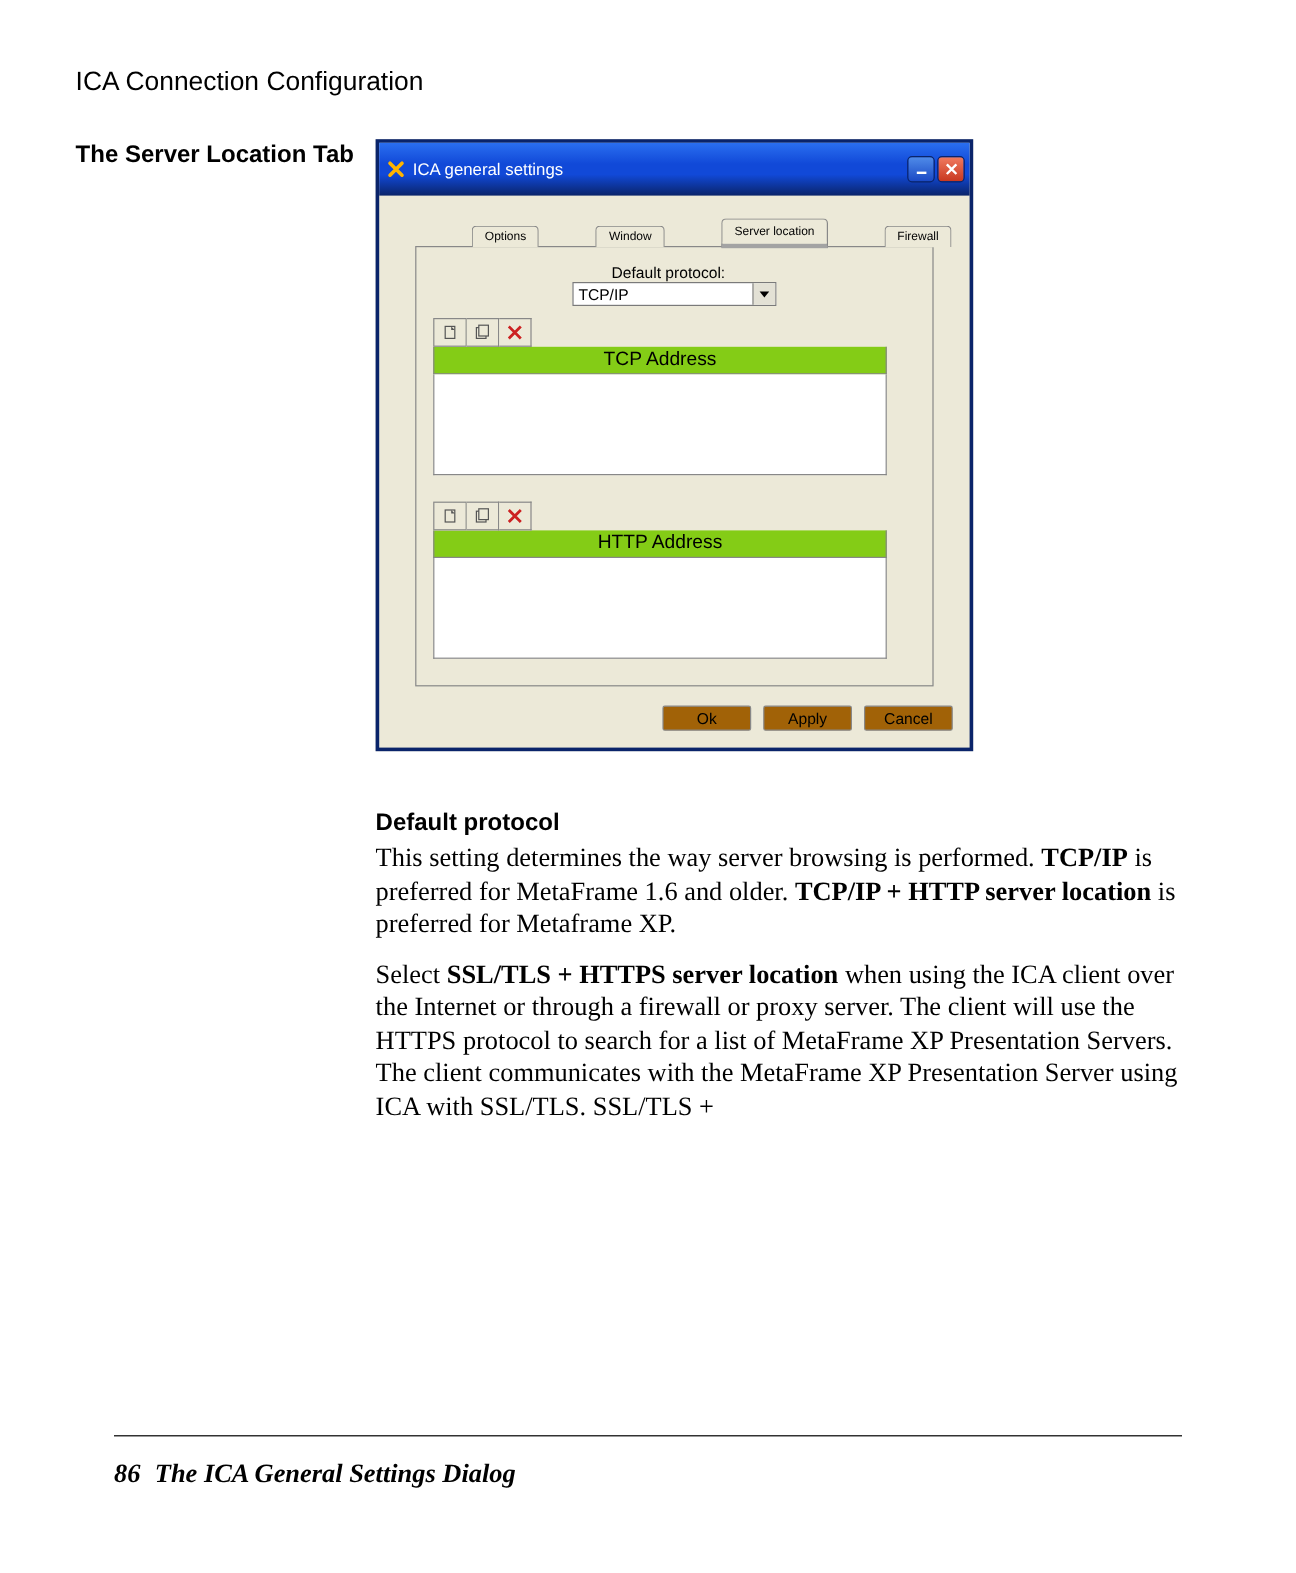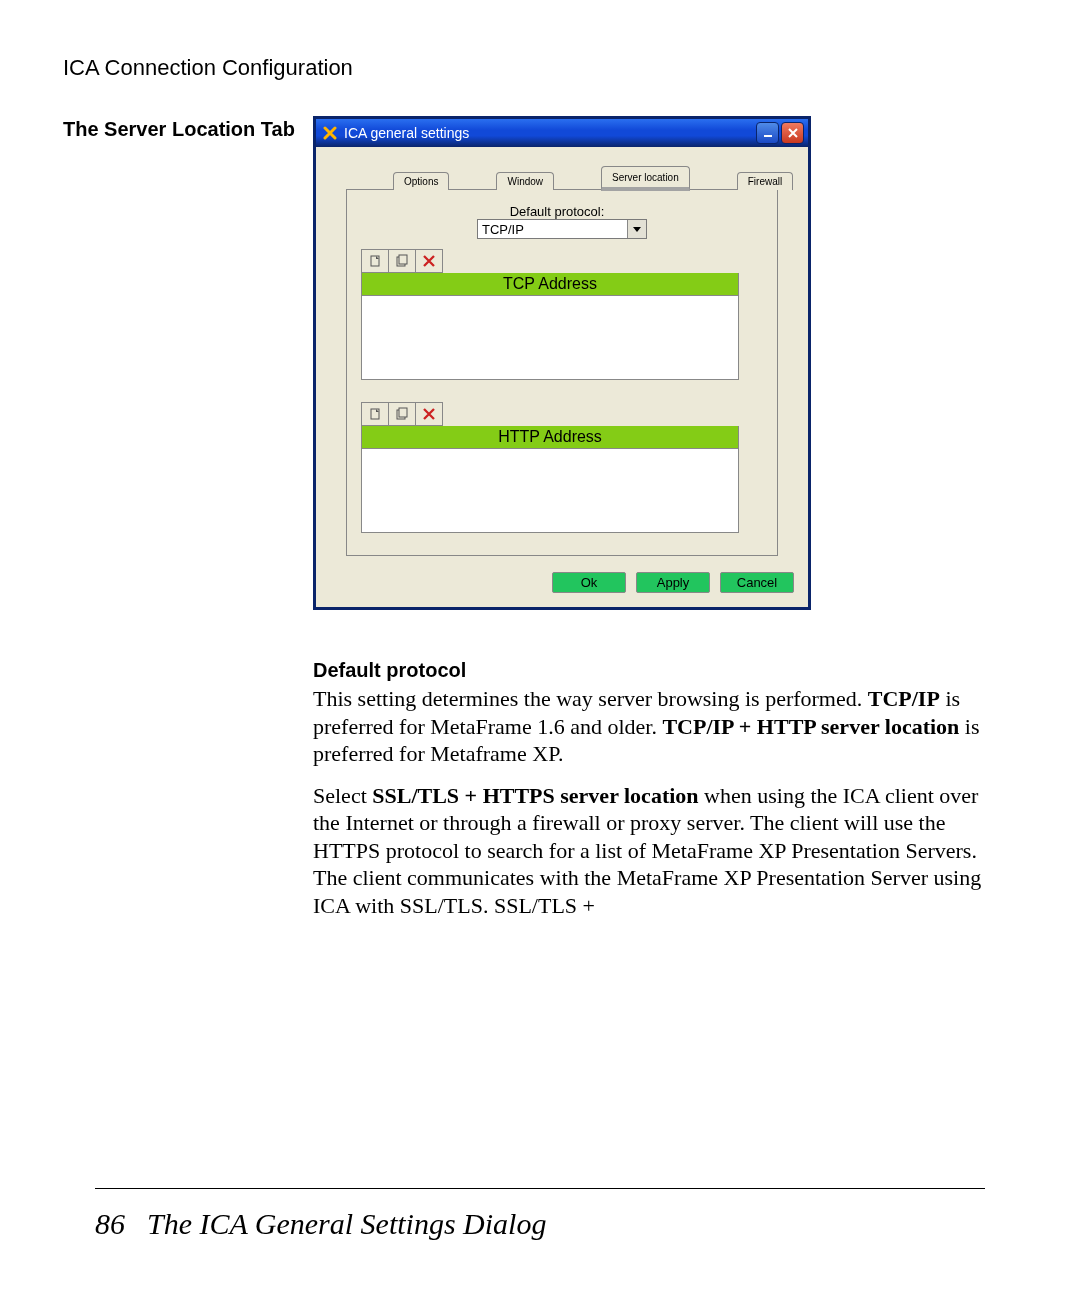--- a/index.html
+++ b/index.html
@@ -40,21 +40,21 @@
   
   .win-dialog {
     width: 498px;
     background: #ece9d8;
     border: 3px solid #0a246a;
     box-sizing: border-box;
     font-family: Tahoma, Arial, sans-serif;
     font-size: 13px;
   }
   .titlebar {
-    height: 28px;
+    height: 44px;
     background: linear-gradient(to bottom, #2a6ff0 0%, #1149d8 40%, #1149d8 60%, #0a246a 100%);
     color: #fff;
     display: flex;
     align-items: center;
     padding: 0 4px 0 6px;
   }
   .title-x {
     width: 16px; height: 16px;
     display: inline-flex; align-items: center; justify-content: center;
     margin-right: 6px;
@@ -147,21 +147,21 @@
   .list-body{
     border:1px solid #888; border-top:none;
     width:378px; height:84px; background:#fff; box-sizing:border-box;
   }
   .footer-btns{
     display:flex; justify-content:flex-end; padding:12px 14px 14px 0;
     gap:10px;
   }
   .btn{
     border:1px solid #888;
-    background:#22c55e;
+    background:#a16207;
     padding:2px 0;
     width:72px; text-align:center;
     font-size:13px;
     border-radius:2px;
   }
   
   .body-copy{
     font-size: 22px;
     line-height: 1.25;
     margin-top: 48px;
@@ -173,22 +173,22 @@
     margin-top:28px; margin-bottom:2px;
   }
   .b { font-weight:700; }
   
   .page-footer{
     position:absolute; left:95px; right:95px; bottom:70px;
     border-top:1px solid #000;
     padding-top:18px;
   }
   .page-footer-inner{
-    font-style:italic; font-size:30px;
-    display:flex; align-items:baseline; gap:22px;
+    font-style:italic; font-size:22px;
+    display:flex; align-items:baseline; gap:12px;font-weight:bold;
   }
   .page-number{ font-style:italic; }
   svg { display:block; }
 </style>
 </head>
 <body>
 
 <div class="page">
   <div class="header-title">ICA Connection Configuration</div>
 

